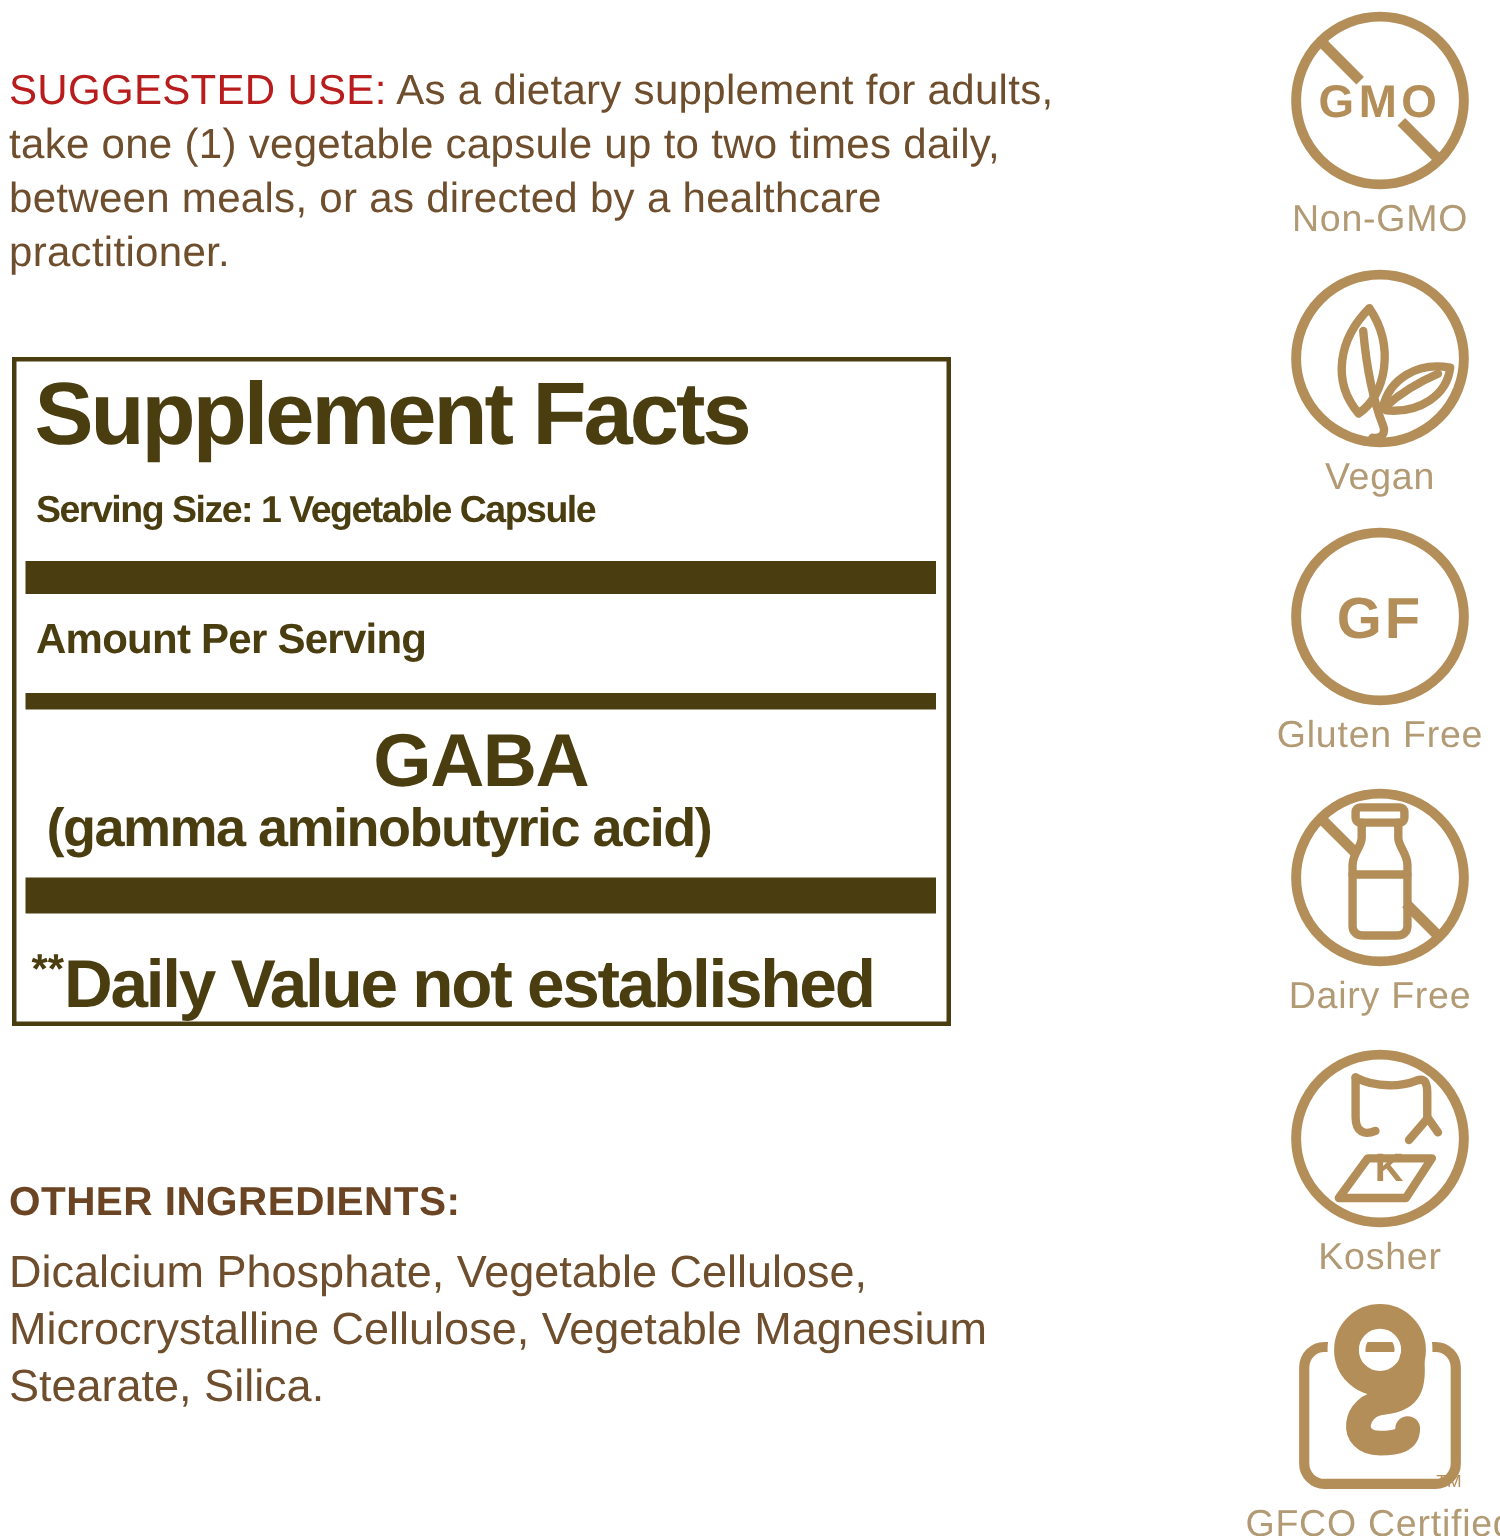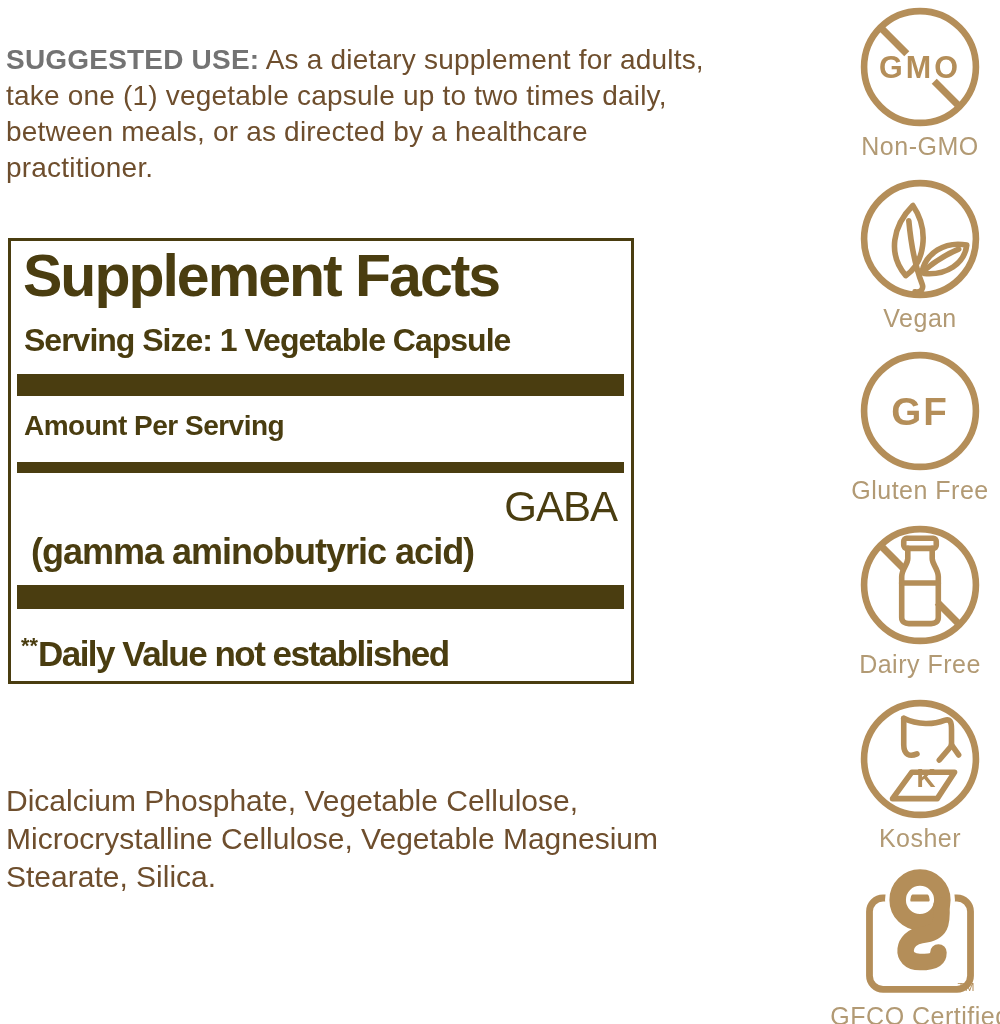--- a/index.html
+++ b/index.html
@@ -5,61 +5,61 @@
   html,body{margin:0;padding:0;}
   body{
     width:1000px;height:1024px;position:relative;background:#ffffff;
     font-family:"Liberation Sans",sans-serif;overflow:hidden;
   }
   
   .suggested{
     position:absolute;left:6px;top:14px;width:800px;
     font-size:28px;line-height:36px;color:#6e4e2d;letter-spacing:0.2px;
   }
-  .suggested .head{font-weight:bold;color:#737373;}
+  .suggested .head{font-weight:normal;color:#b91c1c;}
   .other{
     position:absolute;left:6px;top:752px;width:760px;
     color:#6e4e2d;font-size:30px;line-height:38px;
   }
   .other .head{
     display:block;font-size:27px;font-weight:bold;color:#6b4423;
     letter-spacing:0.3px;margin-bottom:10px;
   }
   
   .sf-box{
     position:absolute;left:8px;top:238px;width:620px;height:440px;
     border:3px solid #4a3d10;color:#4a3d10;overflow:hidden;background:#fff;
   }
   .sf-title{
     margin:4px 0 16px 12px;font-size:59px;line-height:62px;font-weight:bold;
     letter-spacing:-2px;white-space:nowrap;
   }
   .sf-serving{
-    margin:12px 0 0 13px;font-size:32px;line-height:35px;font-weight:bold;
+    margin:12px 0 0 13px;font-size:25px;line-height:35px;font-weight:bold;
     letter-spacing:-1px;white-space:nowrap;
   }
   .bar{background:#4a3d10;margin:0 7px 0 6px;}
   .bar.thick1{height:22px;margin-top:16px;}
   .bar.med{height:11px;margin-top:18px;}
   .bar.thick2{height:24px;margin-top:12px;}
   .sf-amount{
     margin:12px 0 0 13px;font-size:28px;line-height:36px;font-weight:bold;
     letter-spacing:-0.5px;
   }
   .sf-row{
-    display:flex;justify-content:flex-end;align-items:flex-start;
-    margin:12px 14px 0 13px;font-size:42px;line-height:44px;font-weight:normal;
+    display:flex;justify-content:center;align-items:flex-start;
+    margin:12px 14px 0 13px;font-size:50px;line-height:44px;font-weight:bold;
     letter-spacing:-1px;
   }
   .sf-detail{
     margin:2px 0 0 20px;font-size:36px;line-height:42px;font-weight:bold;
     letter-spacing:-1px;white-space:nowrap;
   }
   .sf-footnote{
-    margin:16px 0 0 10px;font-size:35px;line-height:42px;font-weight:bold;
+    margin:16px 0 0 10px;font-size:45px;line-height:42px;font-weight:bold;
     letter-spacing:-1.5px;white-space:nowrap;
   }
   sup.ast{font-size:62%;vertical-align:super;letter-spacing:0;}
   
   .badge{
     position:absolute;left:830px;width:180px;text-align:center;
     color:#b29a74;
   }
   .badge svg{display:block;margin:0 auto;}
   .badge .blabel{
@@ -95,21 +95,21 @@
   <div class="sf-amount">Amount Per Serving</div>
   <div class="bar med"></div>
   <div class="sf-row">
     <span>GABA</span>
   </div>
   <div class="sf-detail">(gamma aminobutyric acid)</div>
   <div class="bar thick2"></div>
   <div class="sf-footnote"><sup class="ast">**</sup><span>Daily Value not established</span></div>
 </div>
 
-<p class="other"><span>Dicalcium Phosphate, Vegetable Cellulose,<br>Microcrystalline Cellulose, Vegetable Magnesium<br>Stearate, Silica.</span></p>
+<p class="other"><span class="head">OTHER INGREDIENTS:</span><span>Dicalcium Phosphate, Vegetable Cellulose,<br>Microcrystalline Cellulose, Vegetable Magnesium<br>Stearate, Silica.</span></p>
 
 <div class="badge b-gmo">
   <svg width="122" height="122" viewBox="0 0 120 120">
     <circle class="stroke" cx="60" cy="60" r="55"></circle>
     <line class="slash" x1="21" y1="21" x2="47" y2="47"></line>
     <line class="slash" x1="74" y1="74" x2="99" y2="99"></line>
     <text x="60" y="71" text-anchor="middle" font-size="30" letter-spacing="3">GMO</text>
   </svg>
   <span class="blabel">Non-GMO</span>
 </div>

